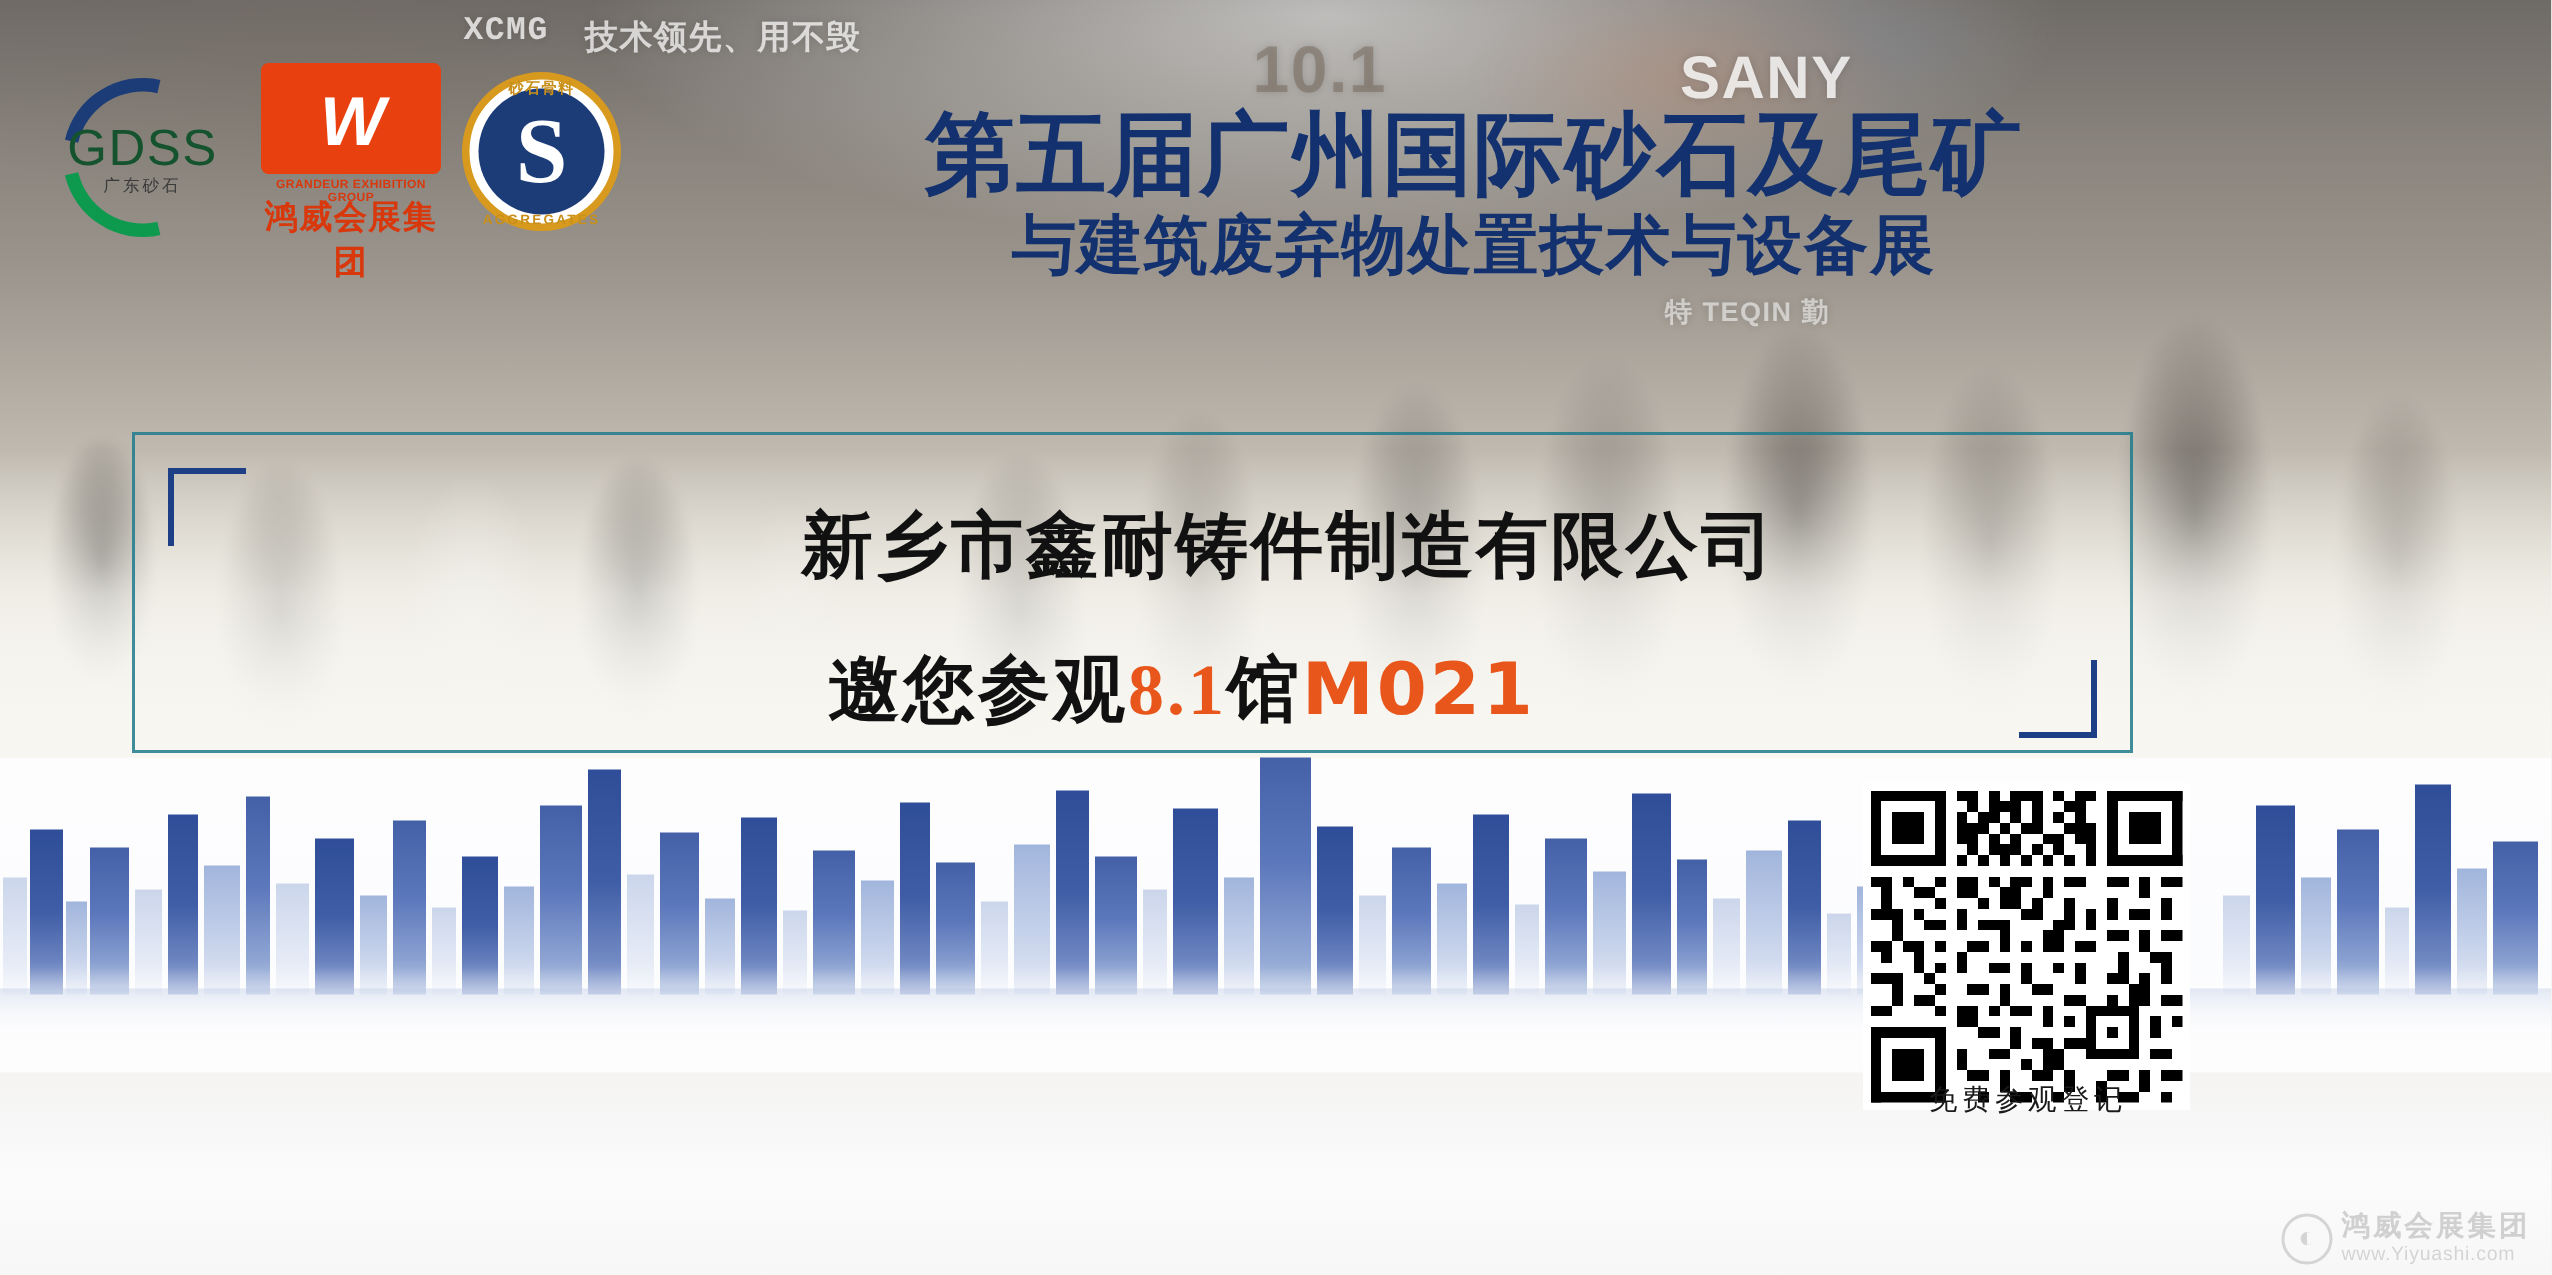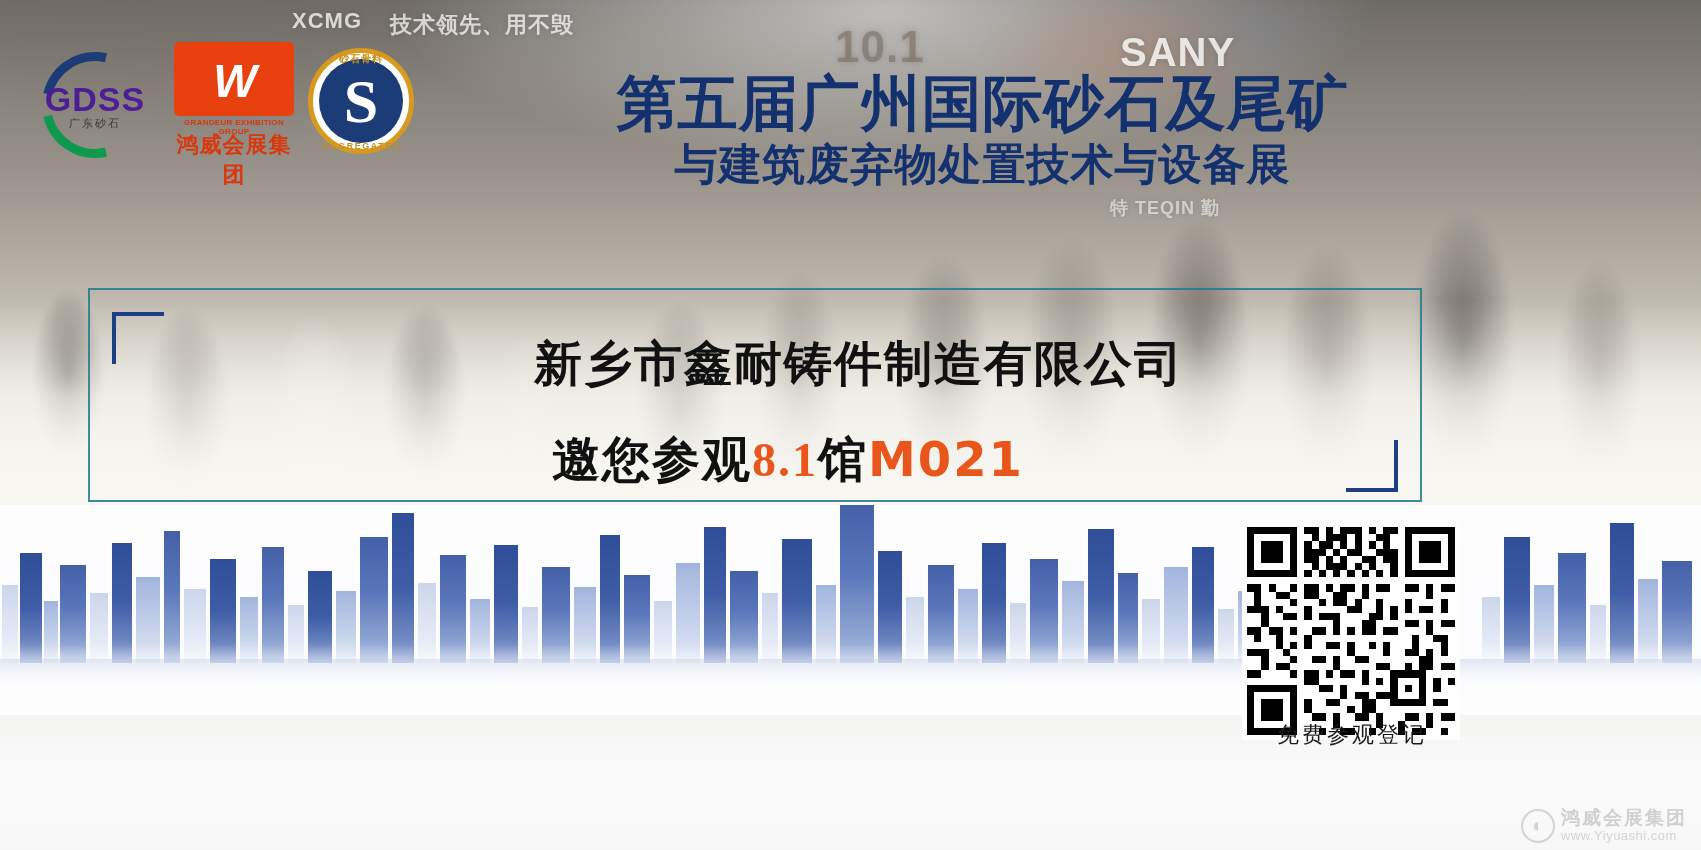--- a/index.html
+++ b/index.html
@@ -51,41 +51,41 @@
   }
 
   
   .photo-sign{
     position:absolute; color:rgba(255,255,255,.55);
     font-weight:700; letter-spacing:1px; pointer-events:none;
     text-shadow:0 0 6px rgba(0,0,0,.15);
   }
   .sign-101{ left:835px; top:22px; font-size:44px; color:rgba(110,95,80,.45); }
   .sign-sany{ left:1120px; top:30px; font-size:40px; color:rgba(255,255,255,.8); }
-  .sign-xcmg{ left:292px; top:8px; font-size:22px; color:rgba(255,255,255,.75); }
+  .sign-xcmg{ left:309px; top:8px; font-size:22px; color:rgba(255,255,255,.75);font-family:Liberation Mono, monospace; }
   .sign-tech{ left:390px; top:10px; font-size:22px; color:rgba(255,255,255,.72); }
   .sign-teqin{ left:1110px; top:196px; font-size:18px; color:rgba(255,255,255,.55); }
 
   
   .logos{ position:absolute; left:30px; top:42px; display:flex; align-items:center; gap:14px; z-index:6; }
 
   .logo-gdss{ position:relative; width:130px; height:115px; }
   .gdss-arc-top{
     position:absolute; left:12px; top:8px; width:106px; height:106px;
     border:9px solid transparent; border-top-color:#1c3c78; border-radius:50%;
     transform:rotate(-32deg);
   }
   .gdss-arc-bot{
     position:absolute; left:12px; top:8px; width:106px; height:106px;
     border:9px solid transparent; border-bottom-color:#0e9a4e; border-radius:50%;
     transform:rotate(32deg);
   }
   .gdss-text{
     position:absolute; left:0; top:36px; width:130px; text-align:center;
-    font-size:34px; font-weight:700; color:#4c1d95; letter-spacing:1px;
+    font-size:34px; font-weight:400; color:#14532d; letter-spacing:1px;
     font-family:"Liberation Sans",sans-serif;
   }
   .gdss-sub{
     position:absolute; left:0; top:72px; width:130px; text-align:center;
     font-size:11px; color:#3a3a3a; letter-spacing:2px;
   }
 
   .logo-hongwei{ position:relative; width:120px; height:118px; }
   .hw-box{
     position:absolute; left:0; top:0; width:120px; height:74px;
@@ -212,21 +212,21 @@
   .info div{ white-space:nowrap; }
 
   
   .qr-wrap{
     position:absolute; left:1242px; top:522px; z-index:8;
     width:218px; height:218px; background:#fff; padding:5px;
   }
   .qr{ width:100%; height:100%; display:block; }
   .qr-label{
     position:absolute; left:1238px; top:720px; width:228px; text-align:center;
-    z-index:8; font-size:22px; color:#1a1a1a; letter-spacing:3px;
+    z-index:8; font-size:19px; color:#1a1a1a; letter-spacing:3px;
     font-family:"DejaVu Sans","Liberation Sans",sans-serif;
   }
 
   
   .watermark{
     position:absolute; right:14px; bottom:6px; z-index:9;
     display:flex; align-items:center; gap:6px; opacity:.38;
   }
   .wm-logo{
     width:34px; height:34px; border-radius:50%;

